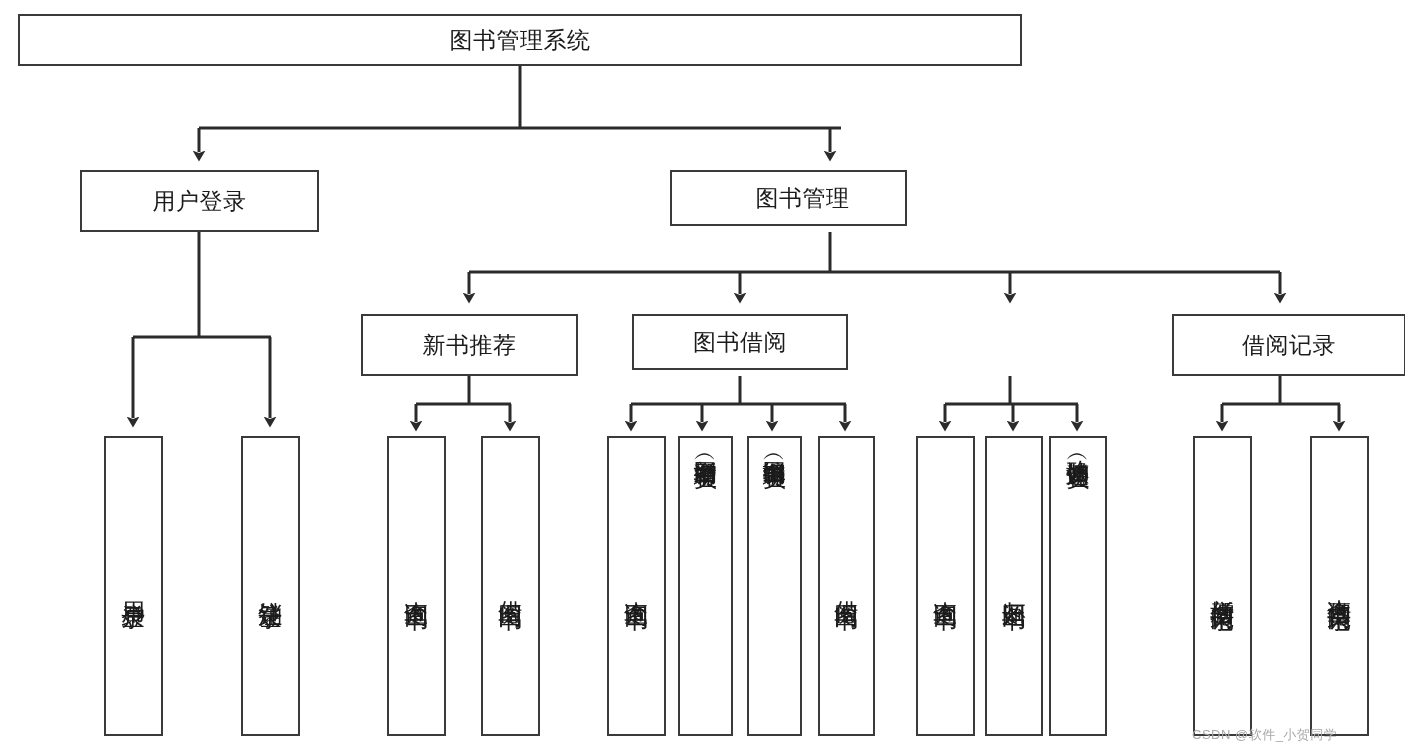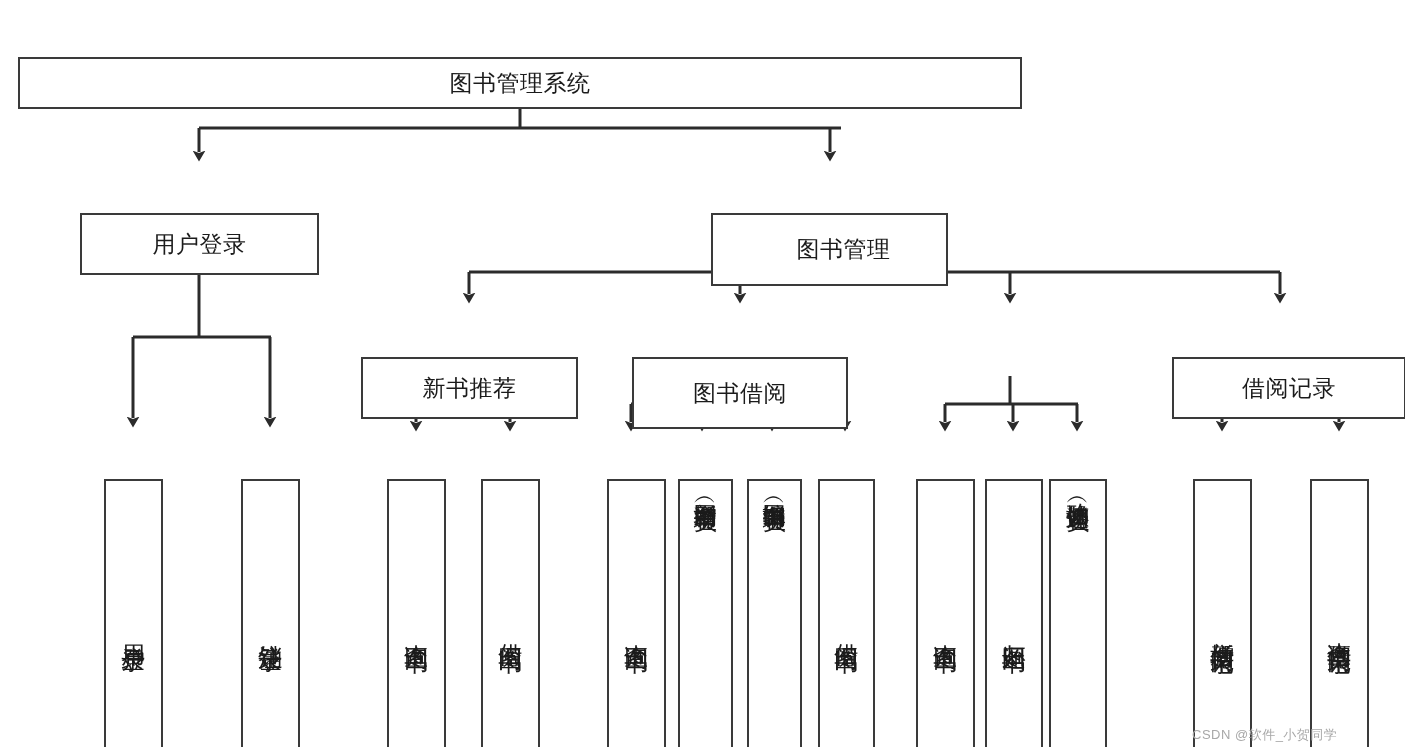--- a/index.html
+++ b/index.html
@@ -27,21 +27,20 @@
   }
   .node {
     position: absolute;
     box-sizing: border-box;
     background: #ffffff;
     border: 2.5px solid #3a3a3a;
     display: flex;
     align-items: center;
     justify-content: center;
     color: #1b1b1b;
-    margin-top: 43px;
   }
   .node .label {
     display: block;
     line-height: 1.06;
     letter-spacing: 0.5px;
   }
   .node.horiz .label {
     writing-mode: horizontal-tb;
     font-size: 23px;
   }
@@ -129,28 +128,28 @@
     </g>
   </svg>
 
   <div class="node horiz" style="left:18px; top:14px; width:1004px; height:52px;">
     <span class="label">图书管理系统</span>
   </div>
 
   <div class="node horiz" style="left:80px; top:170px; width:239px; height:62px;">
     <span class="label">用户登录</span>
   </div>
-  <div class="node horiz" style="left:711px; top:170px; width:237px; height:73px;padding-left:28px;">
+  <div class="node horiz" style="left:670px; top:170px; width:237px; height:56px;padding-left:28px;">
     <span class="label">图书管理</span>
   </div>
 
   <div class="node horiz" style="left:361px; top:314px; width:217px; height:62px;">
     <span class="label">新书推荐</span>
   </div>
-  <div class="node horiz" style="left:632px; top:314px; width:216px; height:72px;">
+  <div class="node horiz" style="left:632px; top:314px; width:216px; height:56px;">
     <span class="label">图书借阅</span>
   </div>
   <div class="node horiz" style="left:1172px; top:314px; width:234px; height:62px;">
     <span class="label">借阅记录</span>
   </div>
 
   <div class="node vert mid-pos" style="left:104px; top:436px; width:59px; height:300px;">
     <span class="label">用户登录</span>
   </div>
   <div class="node vert mid-pos" style="left:241px; top:436px; width:59px; height:300px;">

